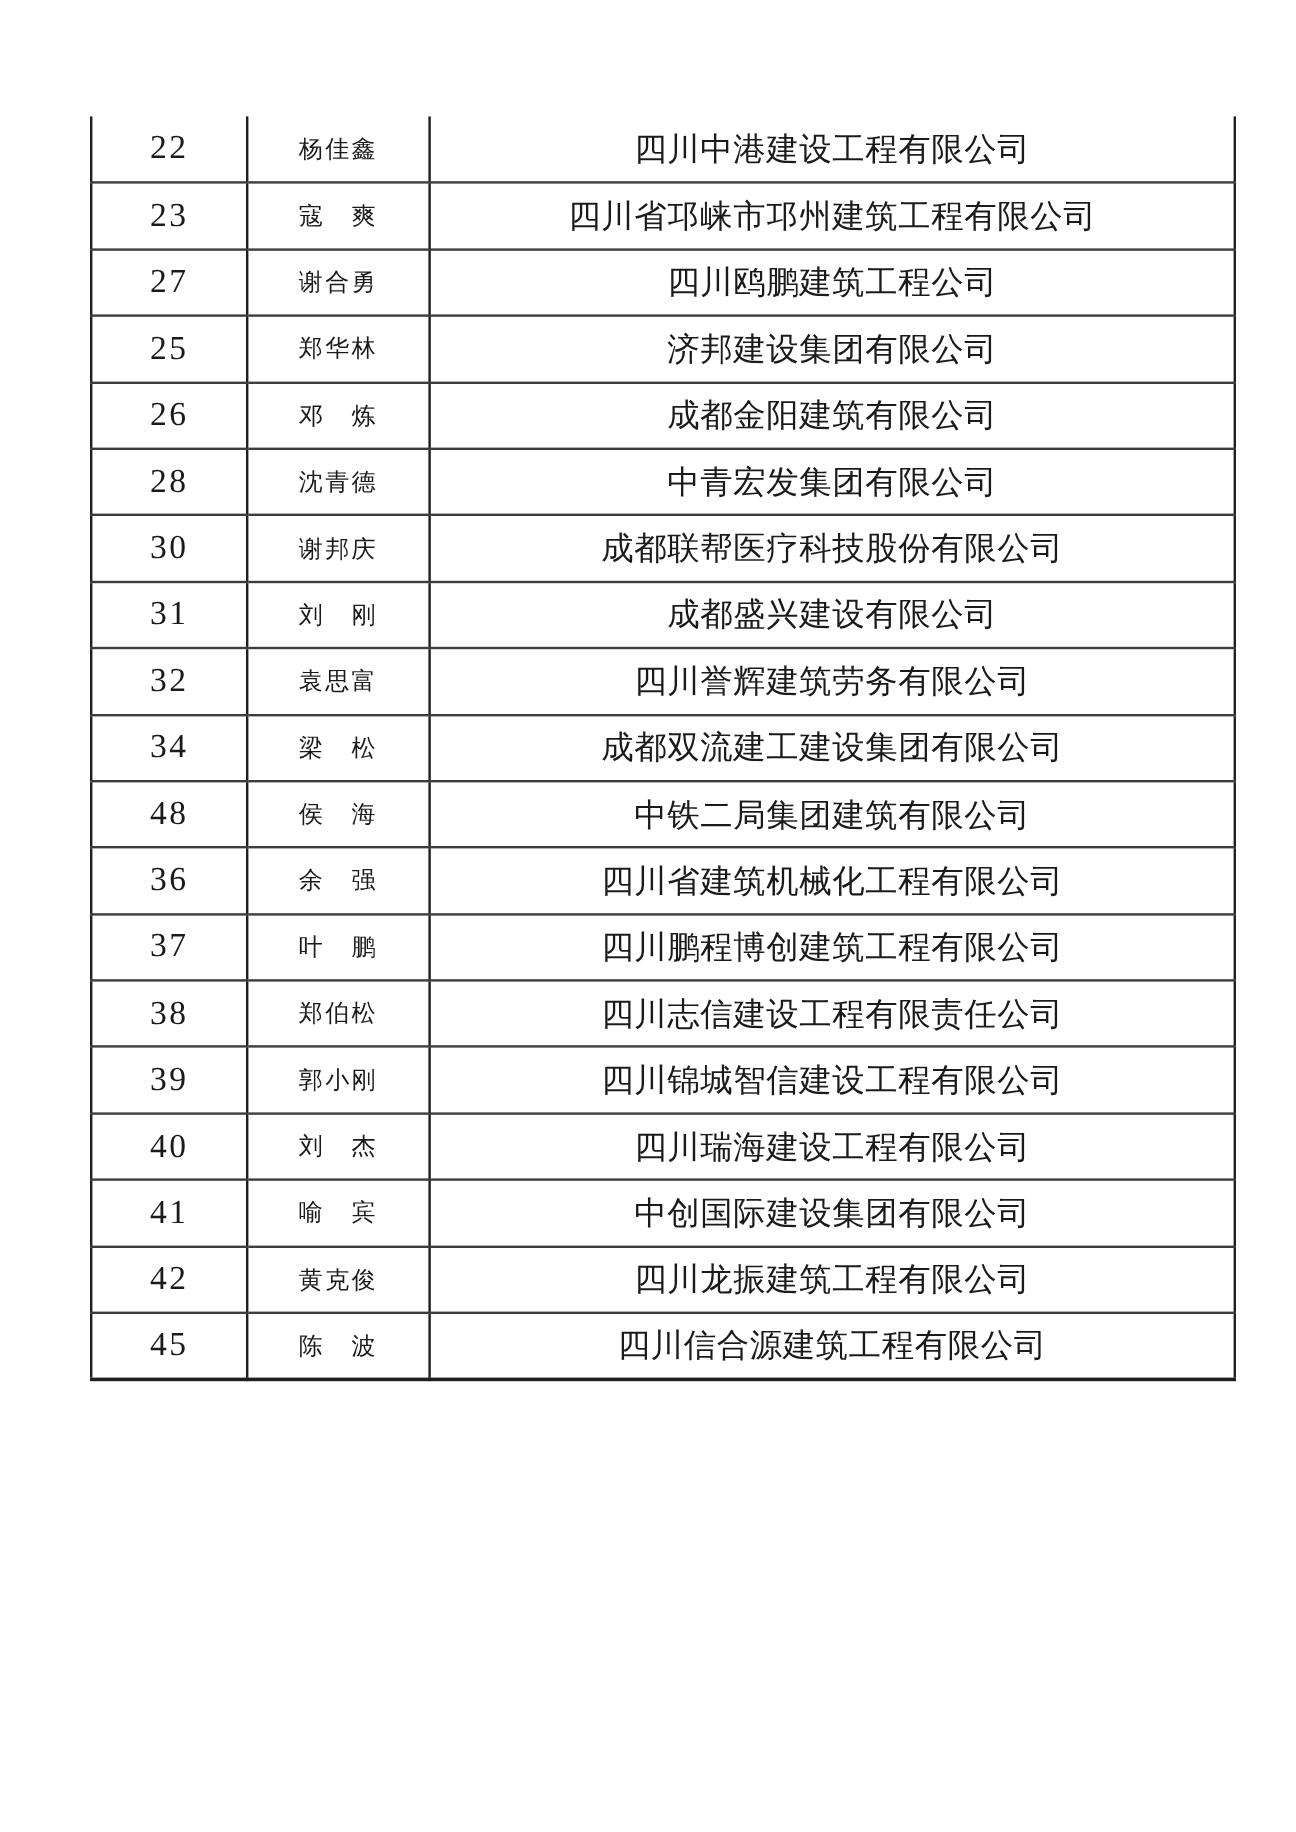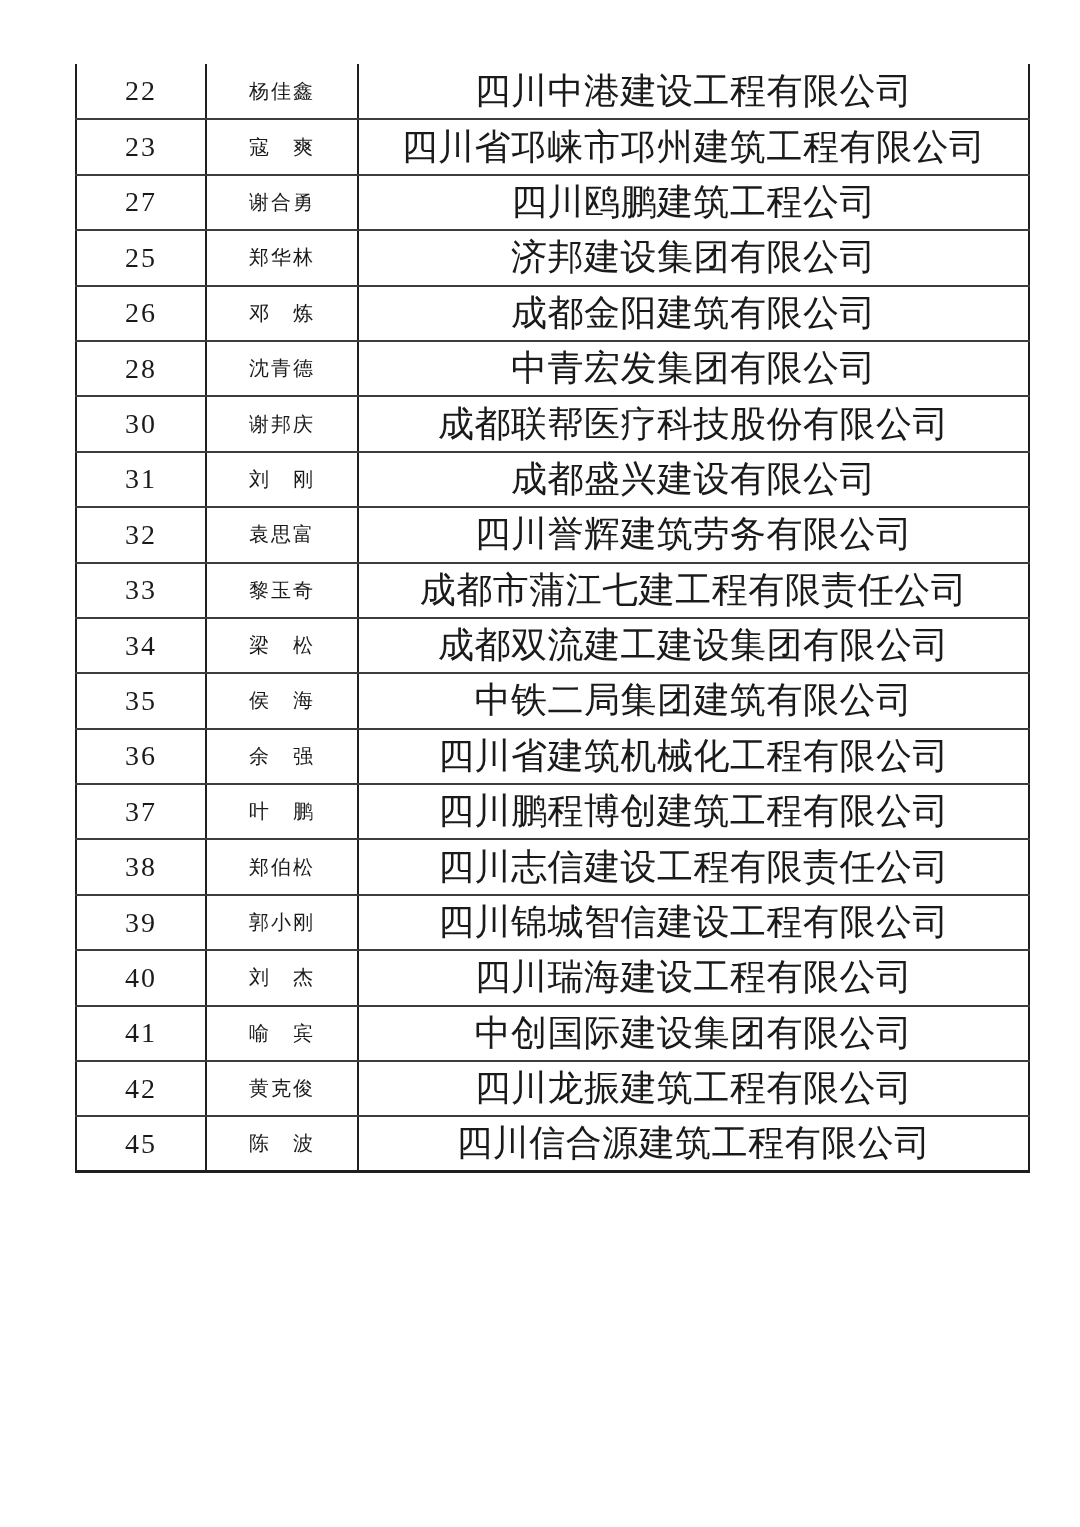--- a/index.html
+++ b/index.html
@@ -9,21 +9,21 @@
     --page-bg:#ffffff;
   }
   *{margin:0;padding:0;box-sizing:border-box;}
   html,body{background:var(--page-bg);}
   body{
     width:1080px;height:1527px;
     position:relative;overflow:hidden;
     font-family:"Liberation Serif","DejaVu Serif",serif;
     color:var(--text-color);
   }
-  .page{position:absolute;inset:0;background:var(--page-bg);}
+  .page{position:absolute;inset:0;background:var(--page-bg);margin-top:33px;}
   table.roster{
     position:absolute;
     left:75px;top:64px;width:953px;
     border-collapse:collapse;table-layout:fixed;
     border-left:2px solid var(--v-border);
     border-right:2px solid var(--v-border);
     border-bottom:3px solid var(--v-border);
     border-top:none;
   }
   col.c-no{width:130px;}
@@ -40,21 +40,21 @@
   tr:first-child td{border-top:none;}
   tr:last-child td{border-bottom:none;}
   td.no-cell{
     font-size:28px;letter-spacing:2px;
     font-family:"Liberation Serif","DejaVu Serif",serif;
   }
   td.name-cell{
     font-size:20px;letter-spacing:2px;
   }
   td.company-cell{
-    font-size:36px;letter-spacing:0.5px;
+    font-size:27px;letter-spacing:0.5px;
   }
 </style>
 </head>
 <body>
 
 <div class="page">
   <table class="roster">
     <colgroup>
       <col class="c-no">
       <col class="c-name">
@@ -100,31 +100,26 @@
     <td class="no-cell">31</td>
     <td class="name-cell">刘　刚</td>
     <td class="company-cell">成都盛兴建设有限公司</td>
   </tr>
         <tr>
     <td class="no-cell">32</td>
     <td class="name-cell">袁思富</td>
     <td class="company-cell">四川誉辉建筑劳务有限公司</td>
   </tr>
         <tr>
-    <td class="no-cell">33</td>
-    <td class="name-cell">黎玉奇</td>
-    <td class="company-cell">成都市蒲江七建工程有限责任公司</td>
-  </tr>
-        <tr>
     <td class="no-cell">34</td>
     <td class="name-cell">梁　松</td>
     <td class="company-cell">成都双流建工建设集团有限公司</td>
   </tr>
         <tr>
-    <td class="no-cell">35</td>
+    <td class="no-cell">48</td>
     <td class="name-cell">侯　海</td>
     <td class="company-cell">中铁二局集团建筑有限公司</td>
   </tr>
         <tr>
     <td class="no-cell">36</td>
     <td class="name-cell">余　强</td>
     <td class="company-cell">四川省建筑机械化工程有限公司</td>
   </tr>
         <tr>
     <td class="no-cell">37</td>

